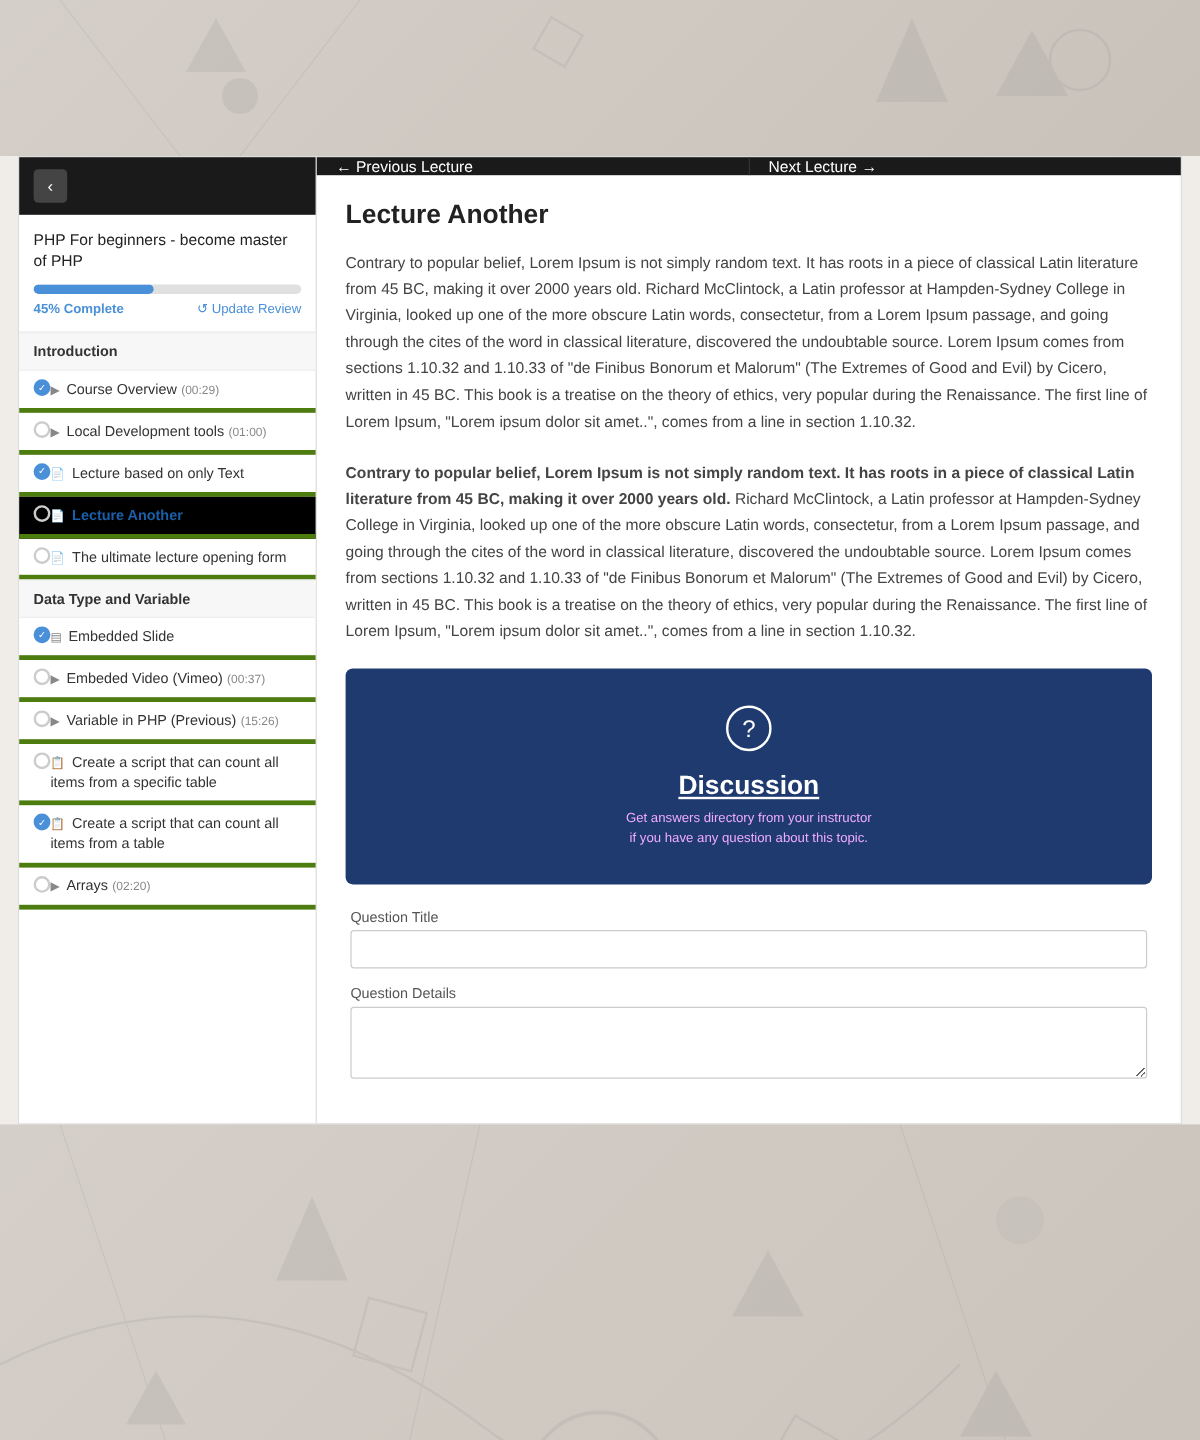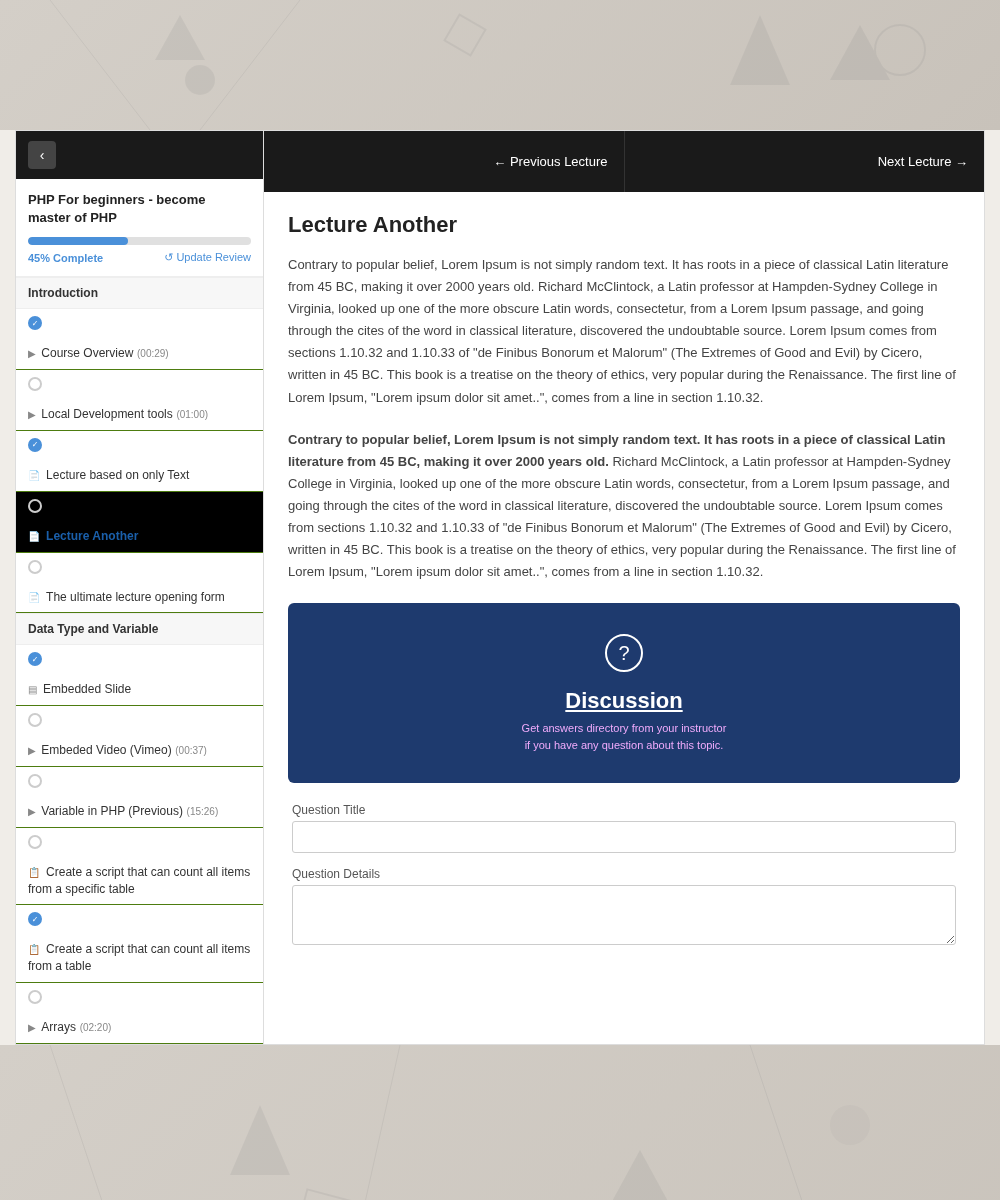--- a/index.html
+++ b/index.html
@@ -67,21 +67,21 @@
       justify-content: center;
     }
 
     .course-info {
       padding: 12px;
       border-bottom: 1px solid #eee;
     }
 
     .course-title {
       font-size: 13px;
-      font-weight: bold;
+      font-weight: normal;
       color: #222;
       margin-bottom: 10px;
       line-height: 1.4;
     }
 
     .progress-bar-container {
       background: #e0e0e0;
       height: 8px;
       border-radius: 4px;
       margin-bottom: 6px;
@@ -128,23 +128,22 @@
     .lesson-list {
       list-style: none;
       padding: 0;
     }
 
     .lesson-item {
       display: flex;
       align-items: flex-start;
       padding: 7px 12px;
       cursor: pointer;
-      border-bottom: 1px solid #4d7c0f;
-      gap: 15px;
-      flex-direction: column;
+      border-bottom: 4px solid #4d7c0f;
+      gap: 0;
     }
 
     .lesson-item.active {
       background: #000000;
     }
 
     .check-circle {
       width: 14px;
       height: 14px;
       border-radius: 50%;
@@ -202,24 +201,24 @@
     .lecture-nav {
       display: flex;
       background: #1a1a1a;
     }
 
     .nav-btn {
       flex: 1;
       background: none;
       border: none;
       color: #fff;
-      padding: 23px 16px;
+      padding: 0 16px;
       cursor: pointer;
       font-size: 13px;
-      text-align: right;
+      text-align: left;
     }
 
     .nav-btn.prev {
       border-right: 1px solid #333;
     }
 
     .lecture-body {
       padding: 20px 24px;
       flex: 1;
       overflow-y: auto;

